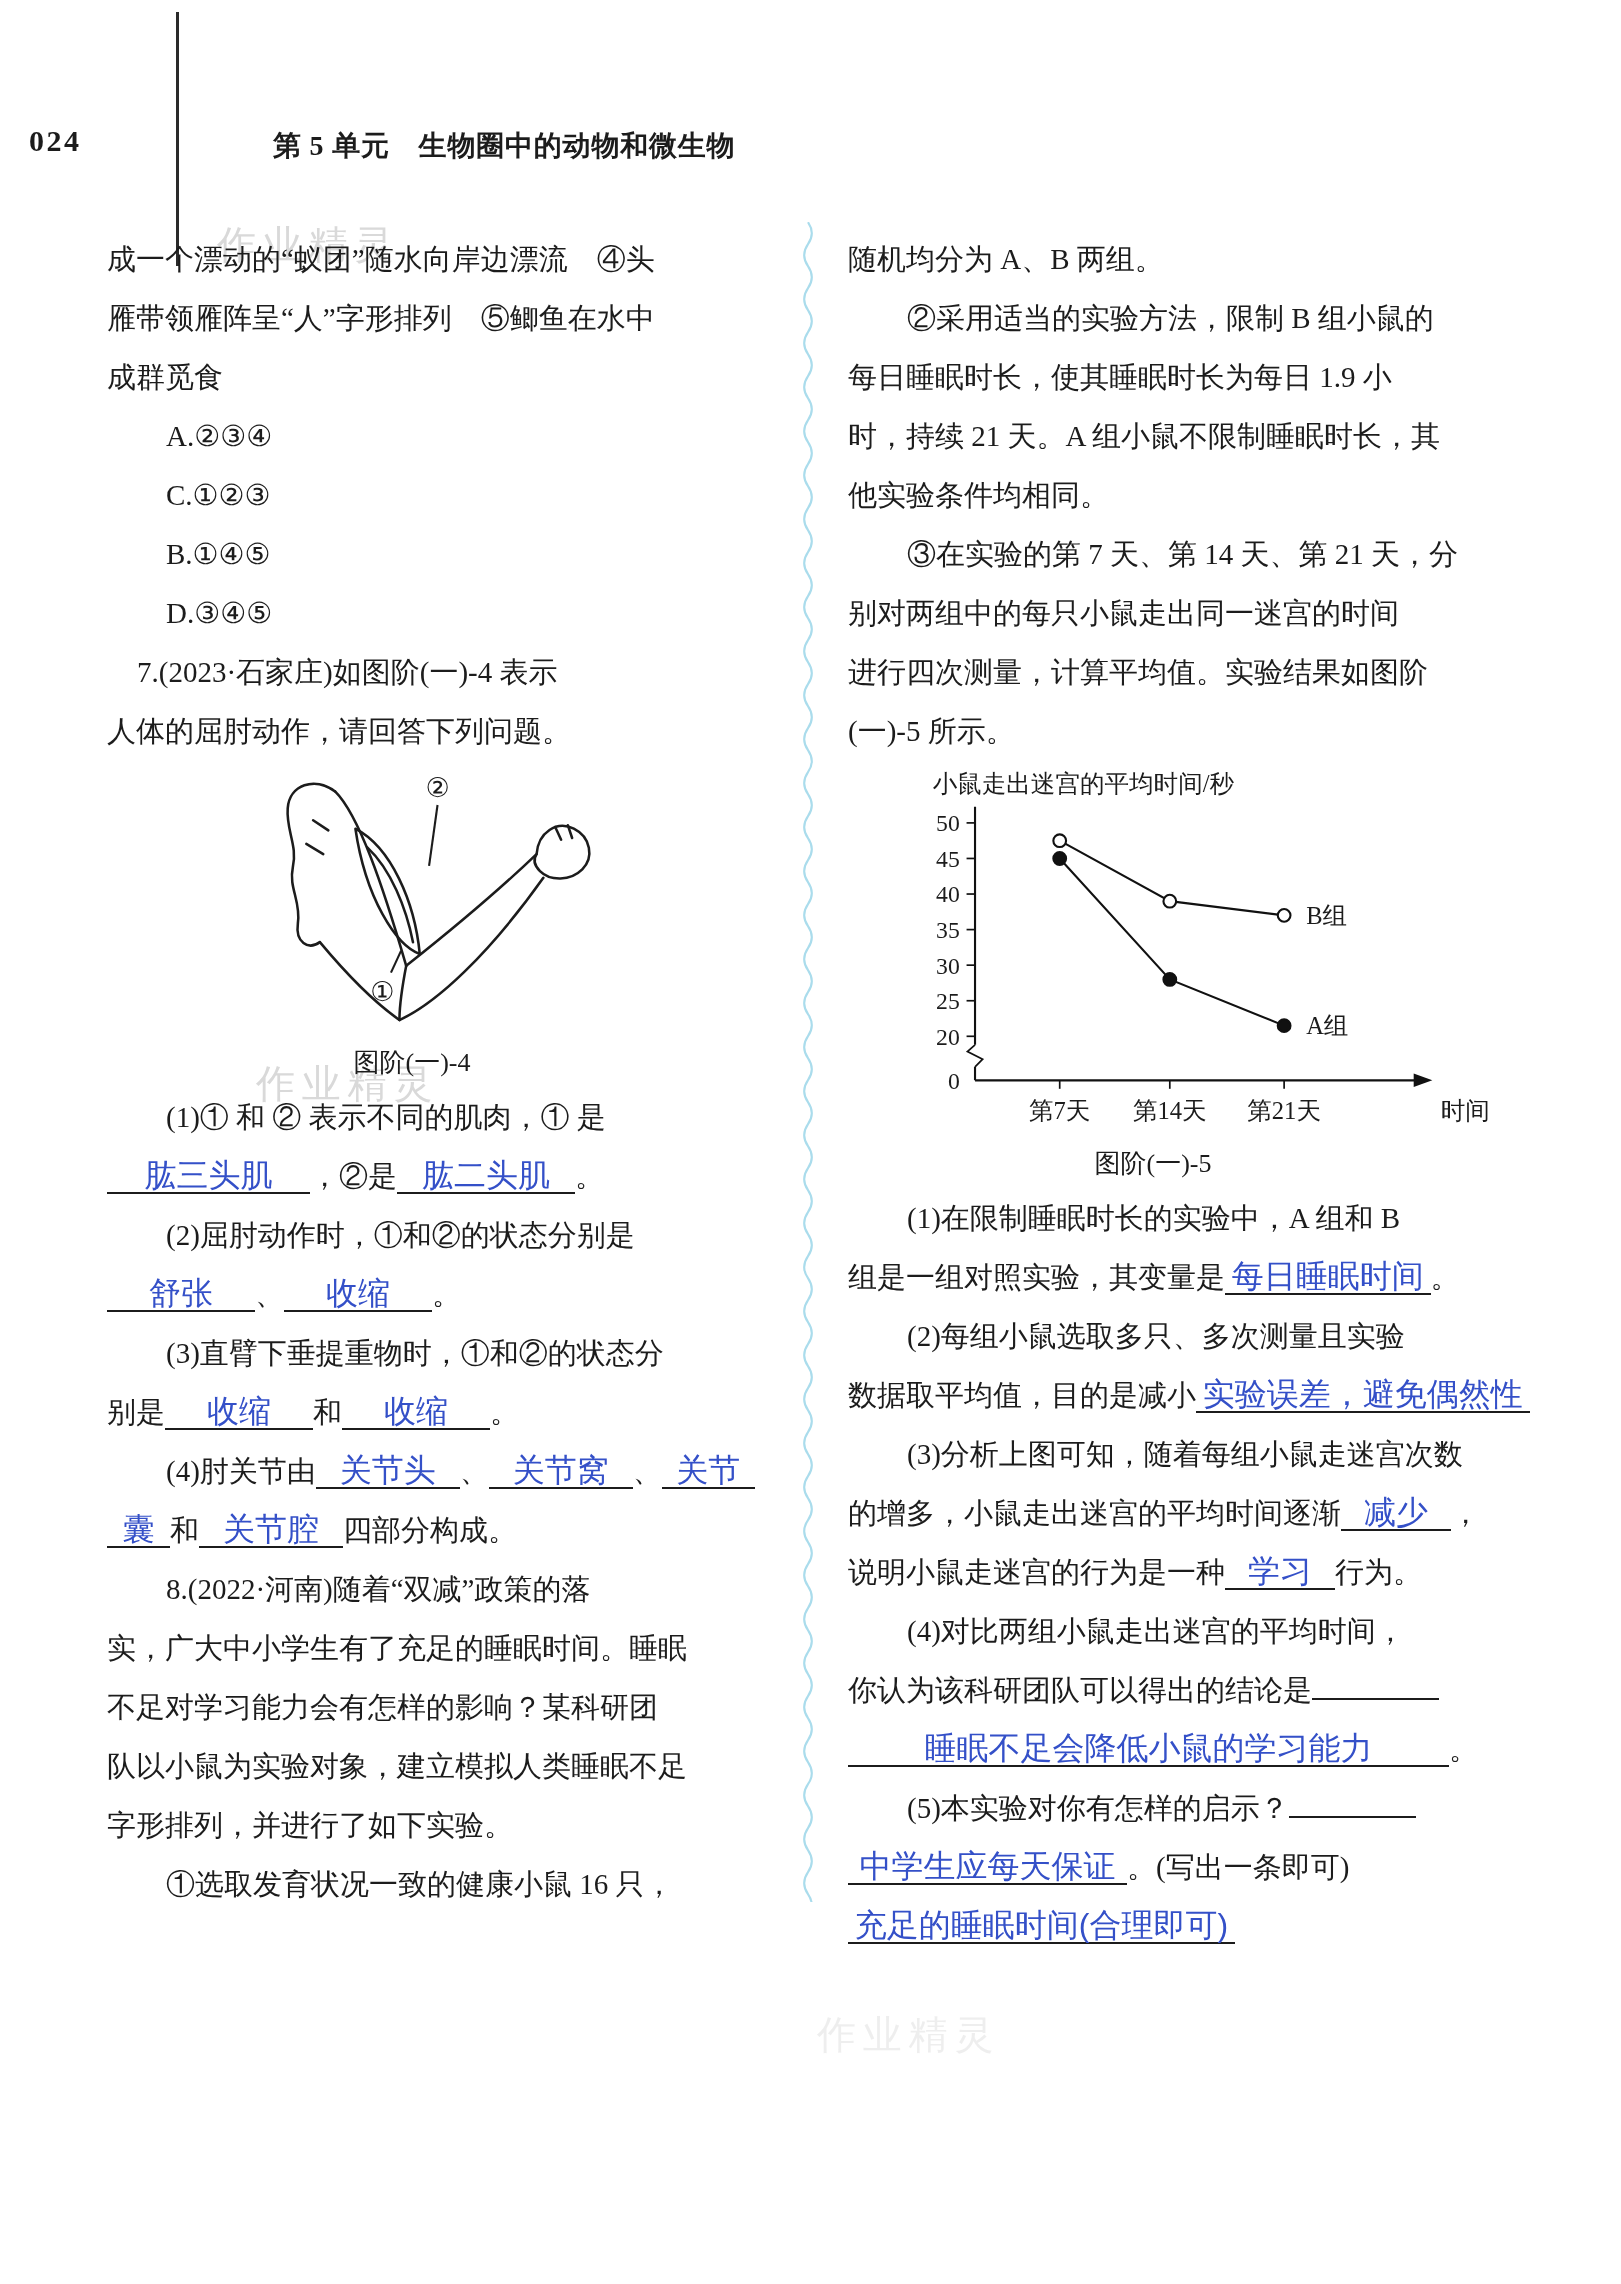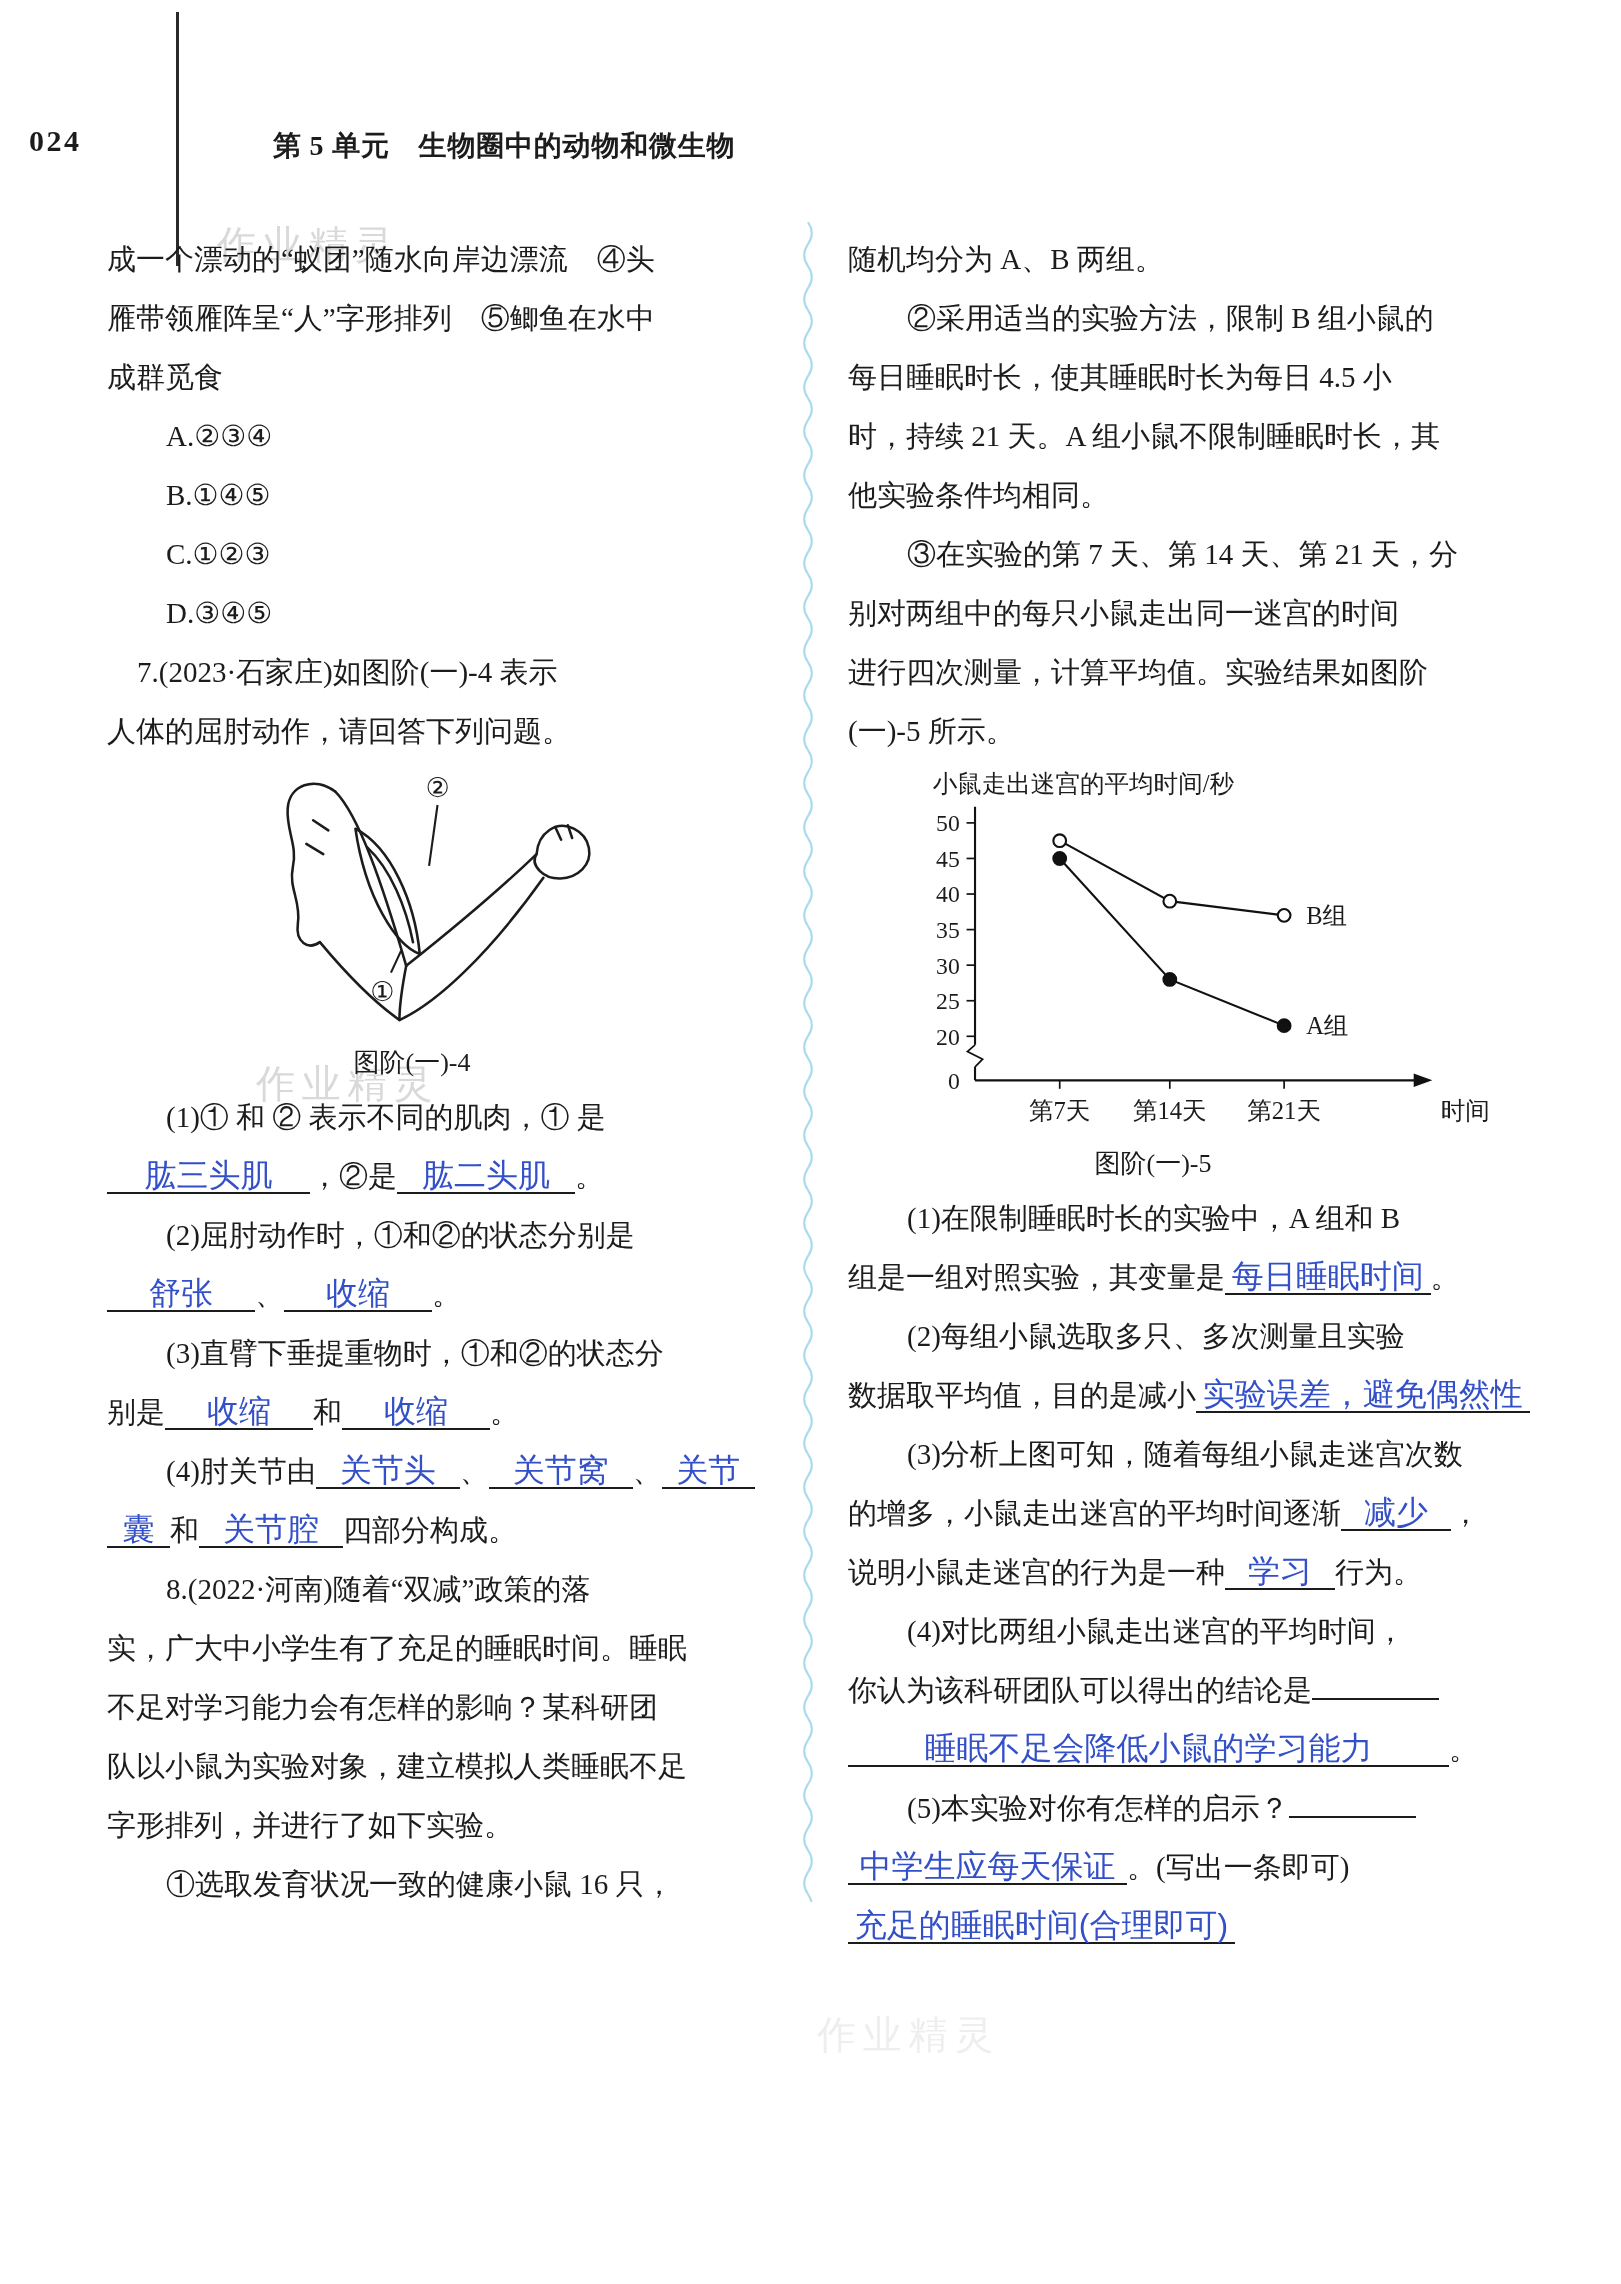--- a/index.html
+++ b/index.html
@@ -46,22 +46,22 @@
   <svg class="divider" width="22" height="1680" viewBox="0 0 26 1985">
     <path id="divider-path" fill="none" stroke-width="2.5" style="stroke: var(--divider, #aadcec);" d="M13 0 Q 22 13, 13 26 Q 4 39, 13 52 Q 22 65, 13 78 Q 4 91, 13 104 Q 22 117, 13 130 Q 4 143, 13 156 Q 22 169, 13 182 Q 4 195, 13 208 Q 22 221, 13 234 Q 4 247, 13 260 Q 22 273, 13 286 Q 4 299, 13 312 Q 22 325, 13 338 Q 4 351, 13 364 Q 22 377, 13 390 Q 4 403, 13 416 Q 22 429, 13 442 Q 4 455, 13 468 Q 22 481, 13 494 Q 4 507, 13 520 Q 22 533, 13 546 Q 4 559, 13 572 Q 22 585, 13 598 Q 4 611, 13 624 Q 22 637, 13 650 Q 4 663, 13 676 Q 22 689, 13 702 Q 4 715, 13 728 Q 22 741, 13 754 Q 4 767, 13 780 Q 22 793, 13 806 Q 4 819, 13 832 Q 22 845, 13 858 Q 4 871, 13 884 Q 22 897, 13 910 Q 4 923, 13 936 Q 22 949, 13 962 Q 4 975, 13 988 Q 22 1001, 13 1014 Q 4 1027, 13 1040 Q 22 1053, 13 1066 Q 4 1079, 13 1092 Q 22 1105, 13 1118 Q 4 1131, 13 1144 Q 22 1157, 13 1170 Q 4 1183, 13 1196 Q 22 1209, 13 1222 Q 4 1235, 13 1248 Q 22 1261, 13 1274 Q 4 1287, 13 1300 Q 22 1313, 13 1326 Q 4 1339, 13 1352 Q 22 1365, 13 1378 Q 4 1391, 13 1404 Q 22 1417, 13 1430 Q 4 1443, 13 1456 Q 22 1469, 13 1482 Q 4 1495, 13 1508 Q 22 1521, 13 1534 Q 4 1547, 13 1560 Q 22 1573, 13 1586 Q 4 1599, 13 1612 Q 22 1625, 13 1638 Q 4 1651, 13 1664 Q 22 1677, 13 1690 Q 4 1703, 13 1716 Q 22 1729, 13 1742 Q 4 1755, 13 1768 Q 22 1781, 13 1794 Q 4 1807, 13 1820 Q 22 1833, 13 1846 Q 4 1859, 13 1872 Q 22 1885, 13 1898 Q 4 1911, 13 1924 Q 22 1937, 13 1950 Q 4 1963, 13 1976 Q 22 1989, 13 2002"></path>
   </svg>
 
   <div class="col col-left">
     <div>
         <div class="line"><span>成一个漂动的“蚁团”随水向岸边漂流　④头</span></div>
         <div class="line"><span>雁带领雁阵呈“人”字形排列　⑤鲫鱼在水中</span></div>
         <div class="line"><span>成群觅食</span></div>
         <div class="line" style="padding-left: 59px;"><span>A.②③④</span></div>
+        <div class="line" style="padding-left: 59px;"><span>C.①②③</span></div>
         <div class="line" style="padding-left: 59px;"><span>B.①④⑤</span></div>
-        <div class="line" style="padding-left: 59px;"><span>C.①②③</span></div>
         <div class="line" style="padding-left: 59px;"><span>D.③④⑤</span></div>
         <div class="line" style="padding-left: 30px;"><span>7.(2023·石家庄)如图阶(一)-4 表示</span></div>
         <div class="line"><span>人体的屈肘动作，请回答下列问题。</span></div>
       </div>
 
     <div class="figure-wrap">
       <svg width="364" height="271" viewBox="0 0 430 320" style="font-size:34px">
         <g fill="none" stroke="#1c1c1c" stroke-width="3" stroke-linecap="round" stroke-linejoin="round">
           <path d="M84 30 C60 12 30 22 28 50 C26 76 40 94 34 120 C29 144 44 160 40 186 C37 208 52 218 66 208"></path>
           <path d="M84 30 C112 58 140 140 168 236"></path>
@@ -98,21 +98,21 @@
         <div class="line"><span>队以小鼠为实验对象，建立模拟人类睡眠不足</span></div>
         <div class="line"><span>字形排列，并进行了如下实验。</span></div>
         <div class="line" style="padding-left: 59px;"><span>①选取发育状况一致的健康小鼠 16 只，</span></div>
       </div>
   </div>
 
   <div class="col col-right">
     <div>
         <div class="line"><span>随机均分为 A、B 两组。</span></div>
         <div class="line" style="padding-left: 59px;"><span>②采用适当的实验方法，限制 B 组小鼠的</span></div>
-        <div class="line"><span>每日睡眠时长，使其睡眠时长为每日 4.5 小</span></div>
+        <div class="line"><span>每日睡眠时长，使其睡眠时长为每日 1.9 小</span></div>
         <div class="line"><span>时，持续 21 天。A 组小鼠不限制睡眠时长，其</span></div>
         <div class="line"><span>他实验条件均相同。</span></div>
         <div class="line" style="padding-left: 59px;"><span>③在实验的第 7 天、第 14 天、第 21 天，分</span></div>
         <div class="line"><span>别对两组中的每只小鼠走出同一迷宫的时间</span></div>
         <div class="line"><span>进行四次测量，计算平均值。实验结果如图阶</span></div>
         <div class="line"><span>(一)-5 所示。</span></div>
       </div>
 
     <div class="chart-wrap" id="chart-mount"><svg width="669" height="377" viewBox="0 0 790 445" style="font-family:inherit;font-size:34px">
           <text x="100" y="36" font-size="29">小鼠走出迷宫的平均时间/秒</text>

